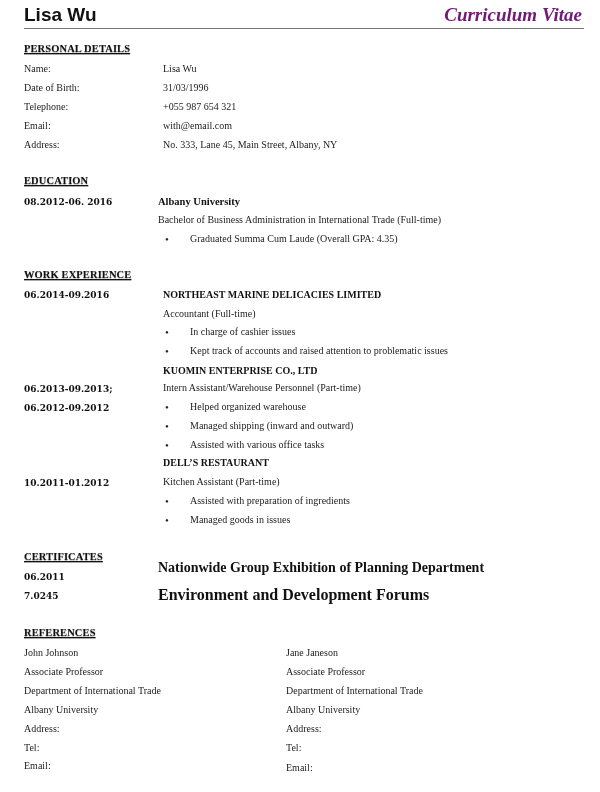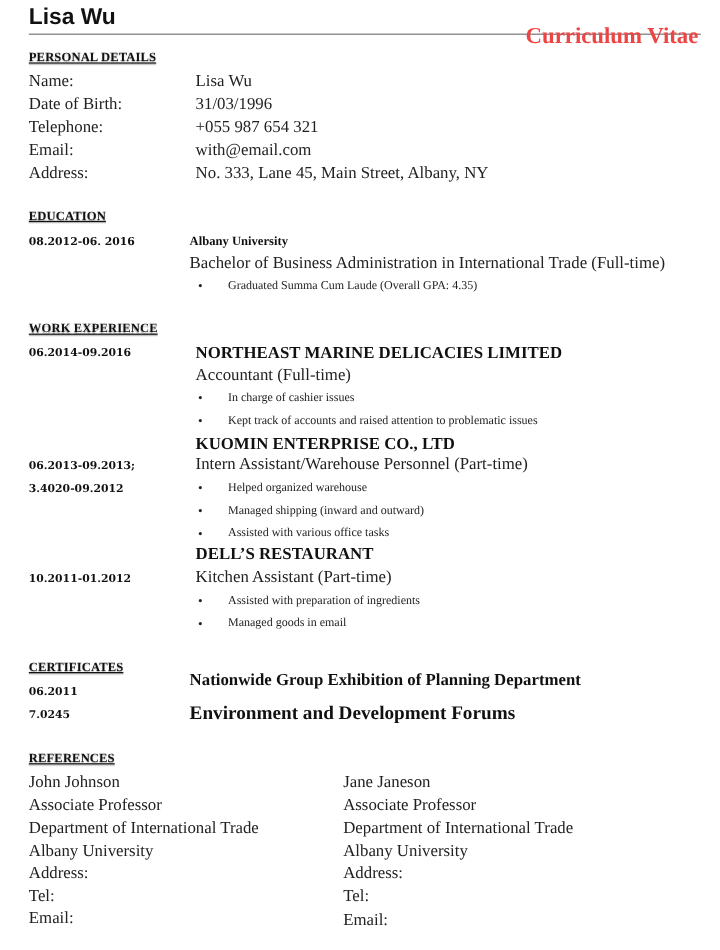--- a/index.html
+++ b/index.html
@@ -2,25 +2,25 @@
 <html><head>
 <meta charset="utf-8">
 <style>
   html, body { margin: 0; padding: 0; background: #fff; }
   body { width: 600px; height: 792px; position: relative; overflow: hidden;
          font-family: "DejaVu Serif", "Liberation Serif", serif; color: #1a1a1a; }
   .header { position: absolute; left: 24px; top: 0; width: 560px; height: 28px; border-bottom: 1.5px solid #777; }
   .name { position: absolute; left: 0; top: 4px; font-family: "Liberation Sans", sans-serif;
           font-weight: bold; font-size: 19px; color: #111; }
   .cv { position: absolute; right: 2px; top: 4px; font-family: "Liberation Serif", serif;
-        font-weight: bold; font-size: 19px; color: #ef4444; margin-top: 16px; }
+        font-style: italic; font-weight: bold; font-size: 19px; color: #701a75; }
   .sec { position: absolute; left: 24px; font-weight: bold; font-size: 10.5px;
          text-decoration: underline; text-shadow: 0 1px 1px #aaa; color: #111;
          font-family: "Liberation Serif", serif; letter-spacing: 0.1px; }
-  .row { position: absolute; font-size: 14px; line-height: 12px; white-space: nowrap;
+  .row { position: absolute; font-size: 10px; line-height: 12px; white-space: nowrap;
          font-family: "Liberation Serif", serif; color: #222; }
   .lbl { left: 24px; }
   .val { left: 163px; }
   .date { left: 24px; font-weight: bold; font-family: "DejaVu Serif", serif; font-size: 9px; color: #111; }
   .b { font-weight: bold; color: #111; }
   .it { }
   .bullet { position: absolute; font-size: 10px; line-height: 12px; font-family: "Liberation Serif", serif; color: #222; white-space: nowrap; }
   .bullet .dot { position: absolute; left: 0; top: 0; font-size: 11px; }
   .bullet .txt { position: absolute; left: 25px; top: 0; }
   .ref2 { left: 274px; margin-left: 12px; }
@@ -64,21 +64,21 @@
   <span class="txt">In charge of cashier issues</span>
 </div>
 <div class="bullet" style="top:345px; left:165px">
   <span class="dot">•</span>
   <span class="txt">Kept track of accounts and raised attention to problematic issues</span>
 </div>
 
 <div class="row b" style="top:365px; left:163px">KUOMIN ENTERPRISE CO., LTD</div>
 <div class="row date" style="top:383px">06.2013-09.2013;</div>
 <div class="row it" style="top:382px; left:163px">Intern Assistant/Warehouse Personnel (Part-time)</div>
-<div class="row date" style="top:402px">3.4020-09.2012</div>
+<div class="row date" style="top:402px">06.2012-09.2012</div>
 <div class="bullet" style="top:401px; left:165px">
   <span class="dot">•</span>
   <span class="txt">Helped organized warehouse</span>
 </div>
 <div class="bullet" style="top:420px; left:165px">
   <span class="dot">•</span>
   <span class="txt">Managed shipping (inward and outward)</span>
 </div>
 <div class="bullet" style="top:439px; left:165px">
   <span class="dot">•</span>
@@ -87,21 +87,21 @@
 
 <div class="row b" style="top:457px; left:163px">DELL’S RESTAURANT</div>
 <div class="row date" style="top:477px">10.2011-01.2012</div>
 <div class="row it" style="top:476px; left:163px">Kitchen Assistant (Part-time)</div>
 <div class="bullet" style="top:495px; left:165px">
   <span class="dot">•</span>
   <span class="txt">Assisted with preparation of ingredients</span>
 </div>
 <div class="bullet" style="top:514px; left:165px">
   <span class="dot">•</span>
-  <span class="txt">Managed goods in email</span>
+  <span class="txt">Managed goods in issues</span>
 </div>
 
 <div class="sec" style="top:551px">CERTIFICATES</div>
 <div class="row date" style="top:571px">06.2011</div>
 <div class="row b" style="top:562px; left:158px; font-size:14px">Nationwide Group Exhibition of Planning Department</div>
 <div class="row date" style="top:590px">7.0245</div>
 <div class="row b" style="top:589px; left:158px; font-size:16px">Environment and Development Forums</div>
 
 <div class="sec" style="top:627px">REFERENCES</div>
 <div class="row lbl" style="top:647px">John Johnson</div>

